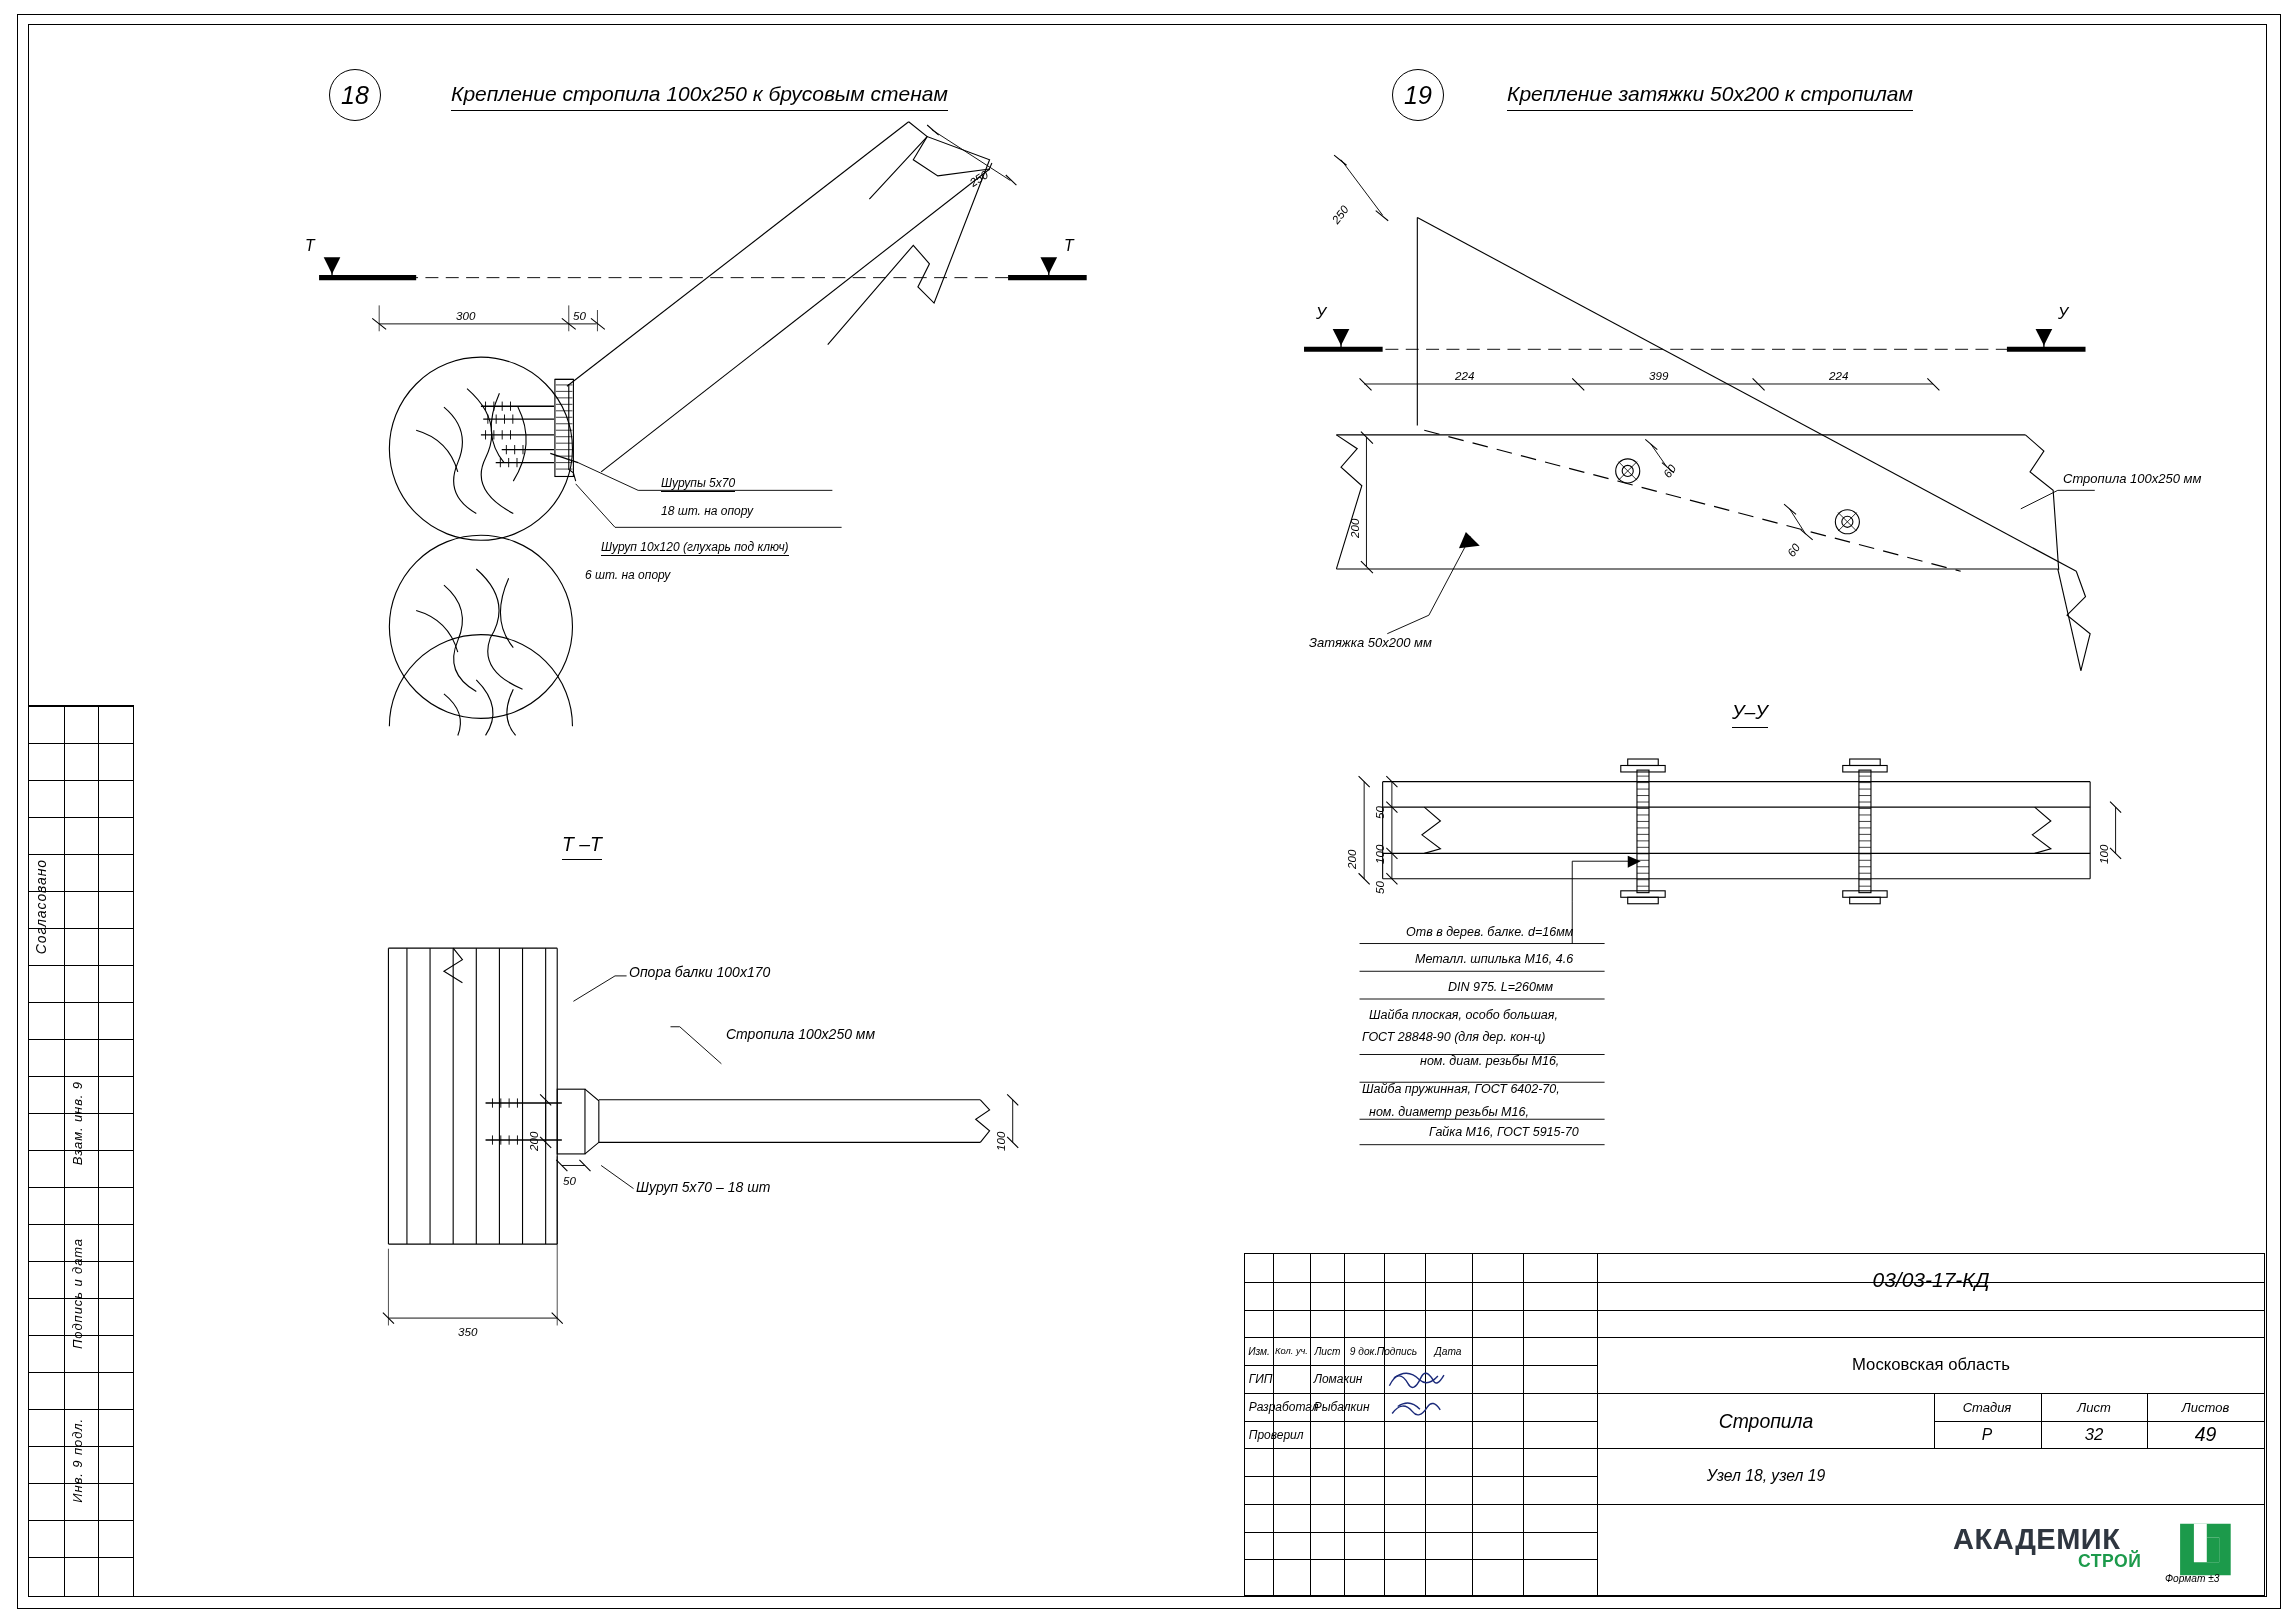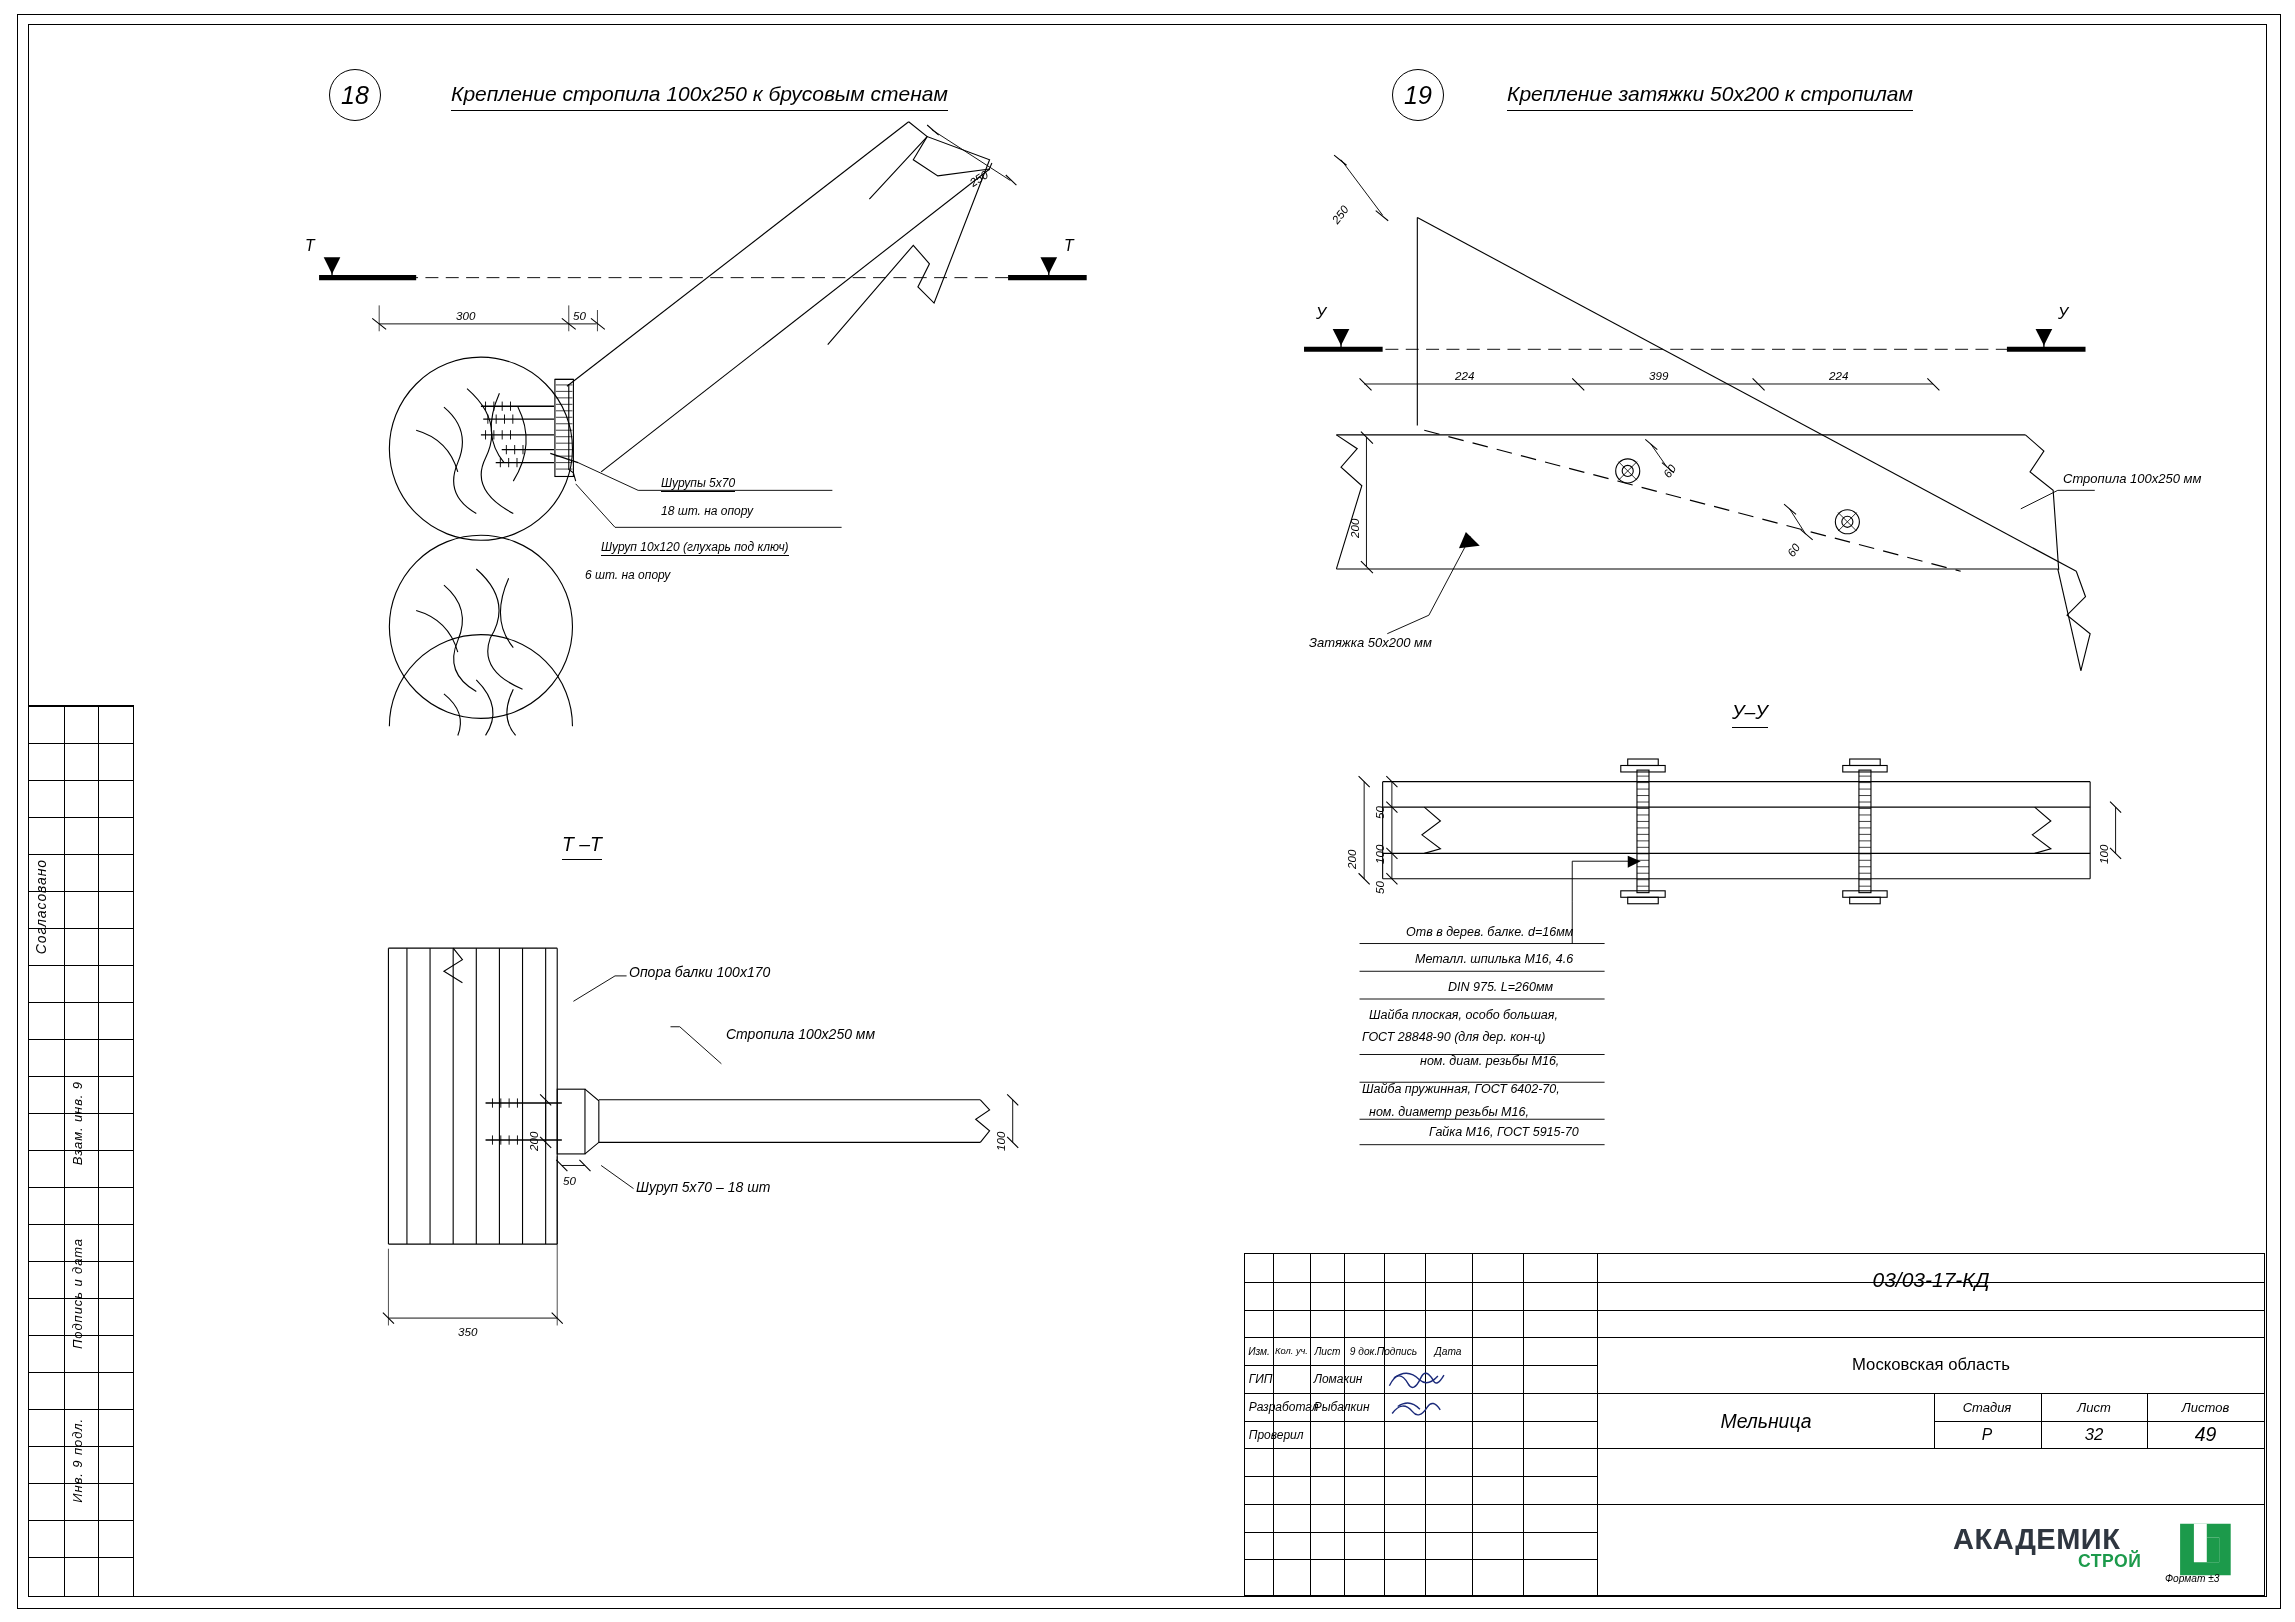--- a/index.html
+++ b/index.html
@@ -527,22 +527,23 @@
     <div class="vline" style="left:278px;top:0;height:343px;"></div>
     <div class="vline" style="left:352px;top:0;height:343px;"></div>
     <div class="vline" style="left:689px;top:139px;height:56px;"></div>
     <div class="vline" style="left:796px;top:139px;height:56px;"></div>
     <div class="vline" style="left:902px;top:139px;height:56px;"></div>
 
     <div class="tb-cell tb-center tb-big" style="left:352px;top:0;width:668px;height:51px;font-size:21px;">03/03-17-КД</div>
 
     <div class="tb-cell tb-center" style="left:352px;top:83px;width:668px;height:56px;font-size:16.7px;font-style:normal;">Московская область</div>
 
-    <div class="tb-cell tb-center" style="left:352px;top:139px;width:338px;height:56px;font-size:19.4px;">Мельница</div>
-
+    <div class="tb-cell tb-center" style="left:352px;top:139px;width:338px;height:56px;font-size:19.4px;">Стропила</div>
+
+    <div class="tb-cell tb-center" style="left:352px;top:194px;width:338px;height:56px;font-size:15.7px;">Узел 18, узел 19</div>
 
     <div class="tb-cell tb-center" style="left:689px;top:139px;width:106px;height:28px;font-size:13px;">Стадия</div>
     <div class="tb-cell tb-center" style="left:796px;top:139px;width:106px;height:28px;font-size:13px;">Лист</div>
     <div class="tb-cell tb-center" style="left:902px;top:139px;width:117px;height:28px;font-size:13px;">Листов</div>
     <div class="tb-cell tb-center" style="left:689px;top:167px;width:106px;height:28px;font-size:15.7px;">Р</div>
     <div class="tb-cell tb-center" style="left:796px;top:167px;width:106px;height:28px;font-size:16.7px;">32</div>
     <div class="tb-cell tb-center" style="left:902px;top:165px;width:117px;height:30px;font-size:19.4px;">49</div>
 
     <div class="tb-cell tb-center" style="left:0;top:83px;width:28px;height:28px;font-size:10.2px;">Изм.</div>
     <div class="tb-cell tb-center" style="left:28px;top:83px;width:37px;height:28px;font-size:9.3px;">Кол. уч.</div>

